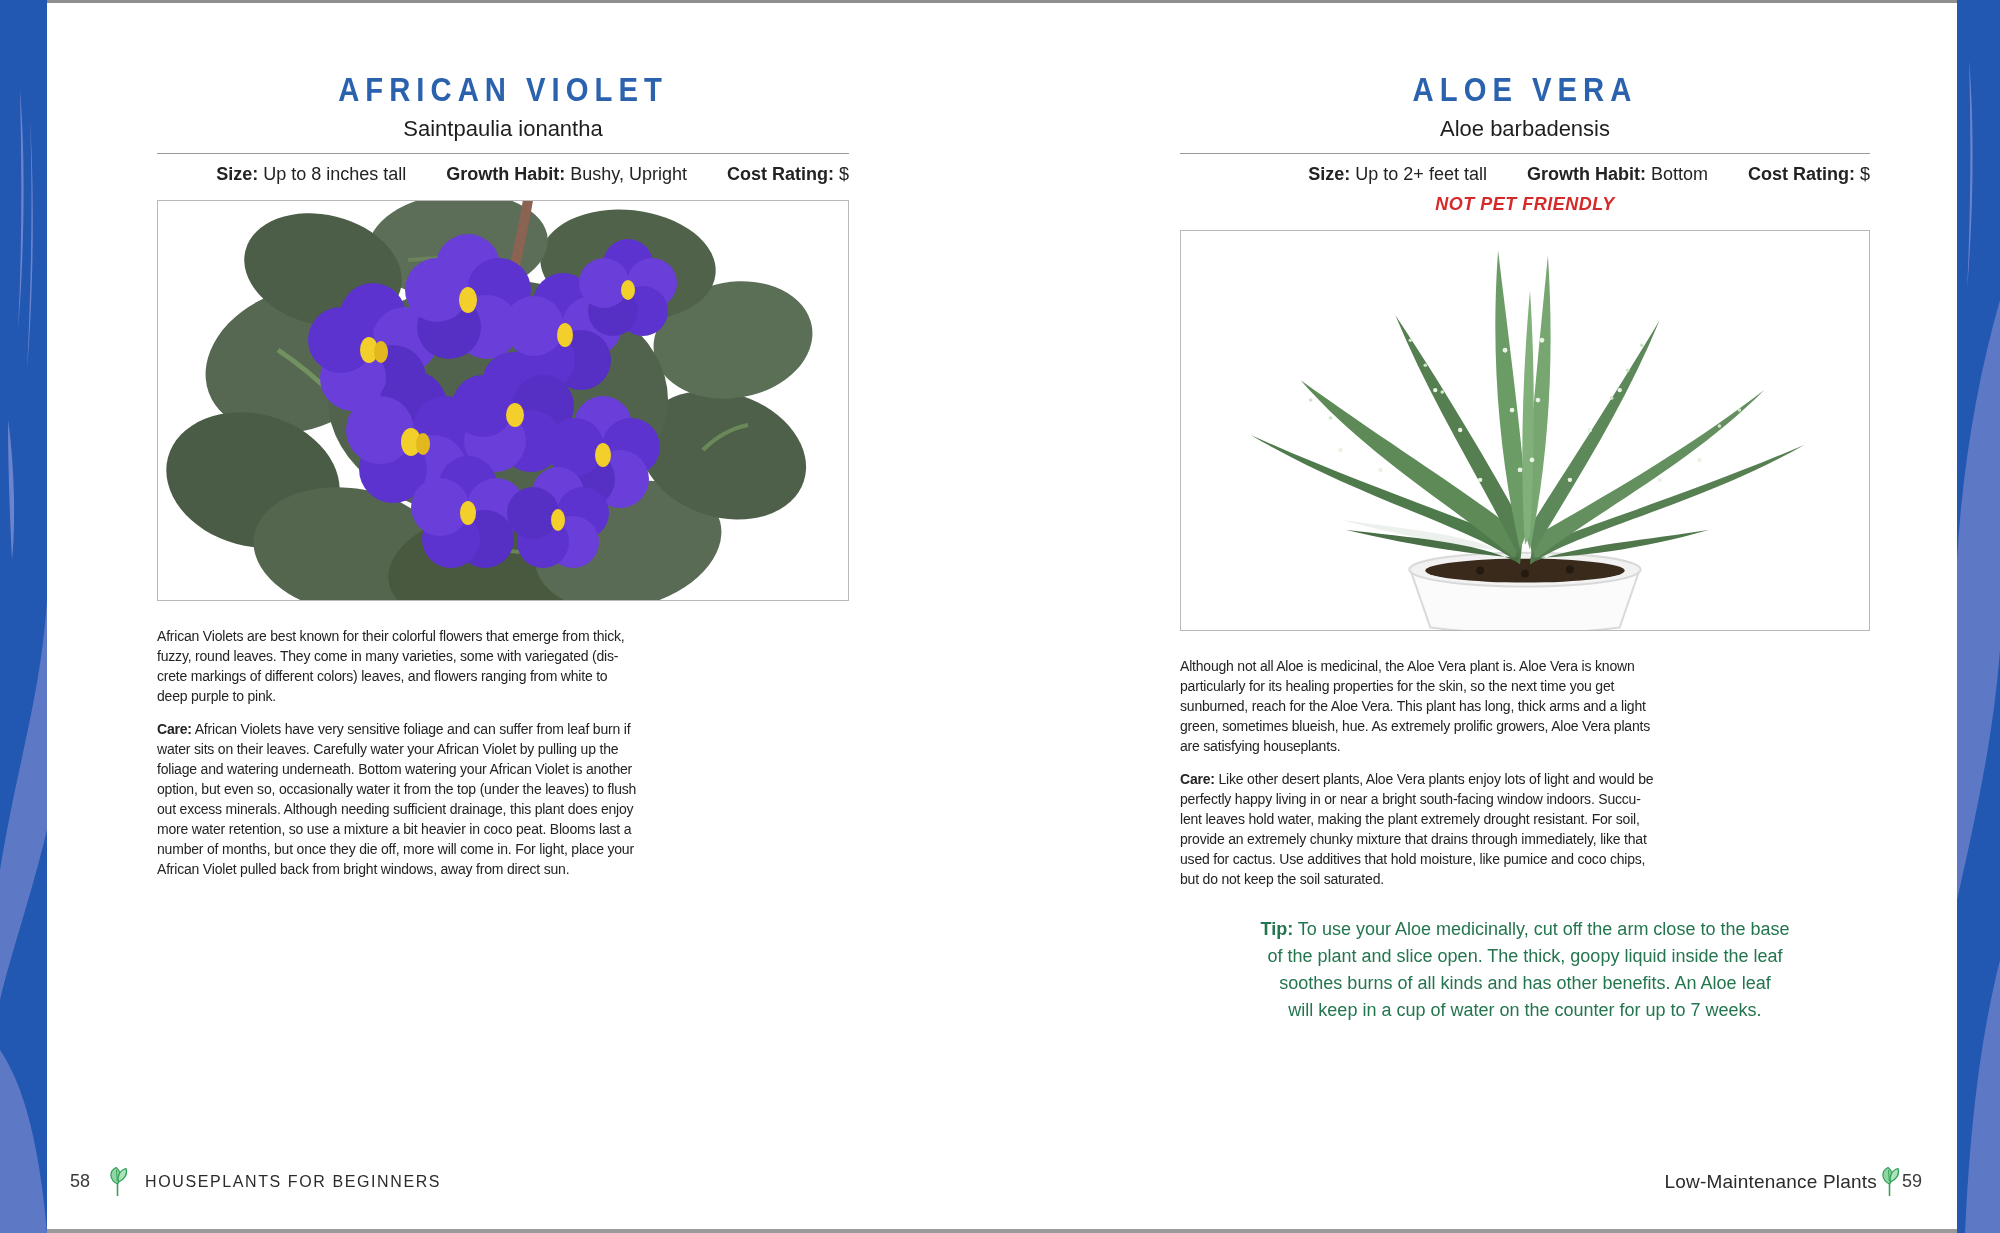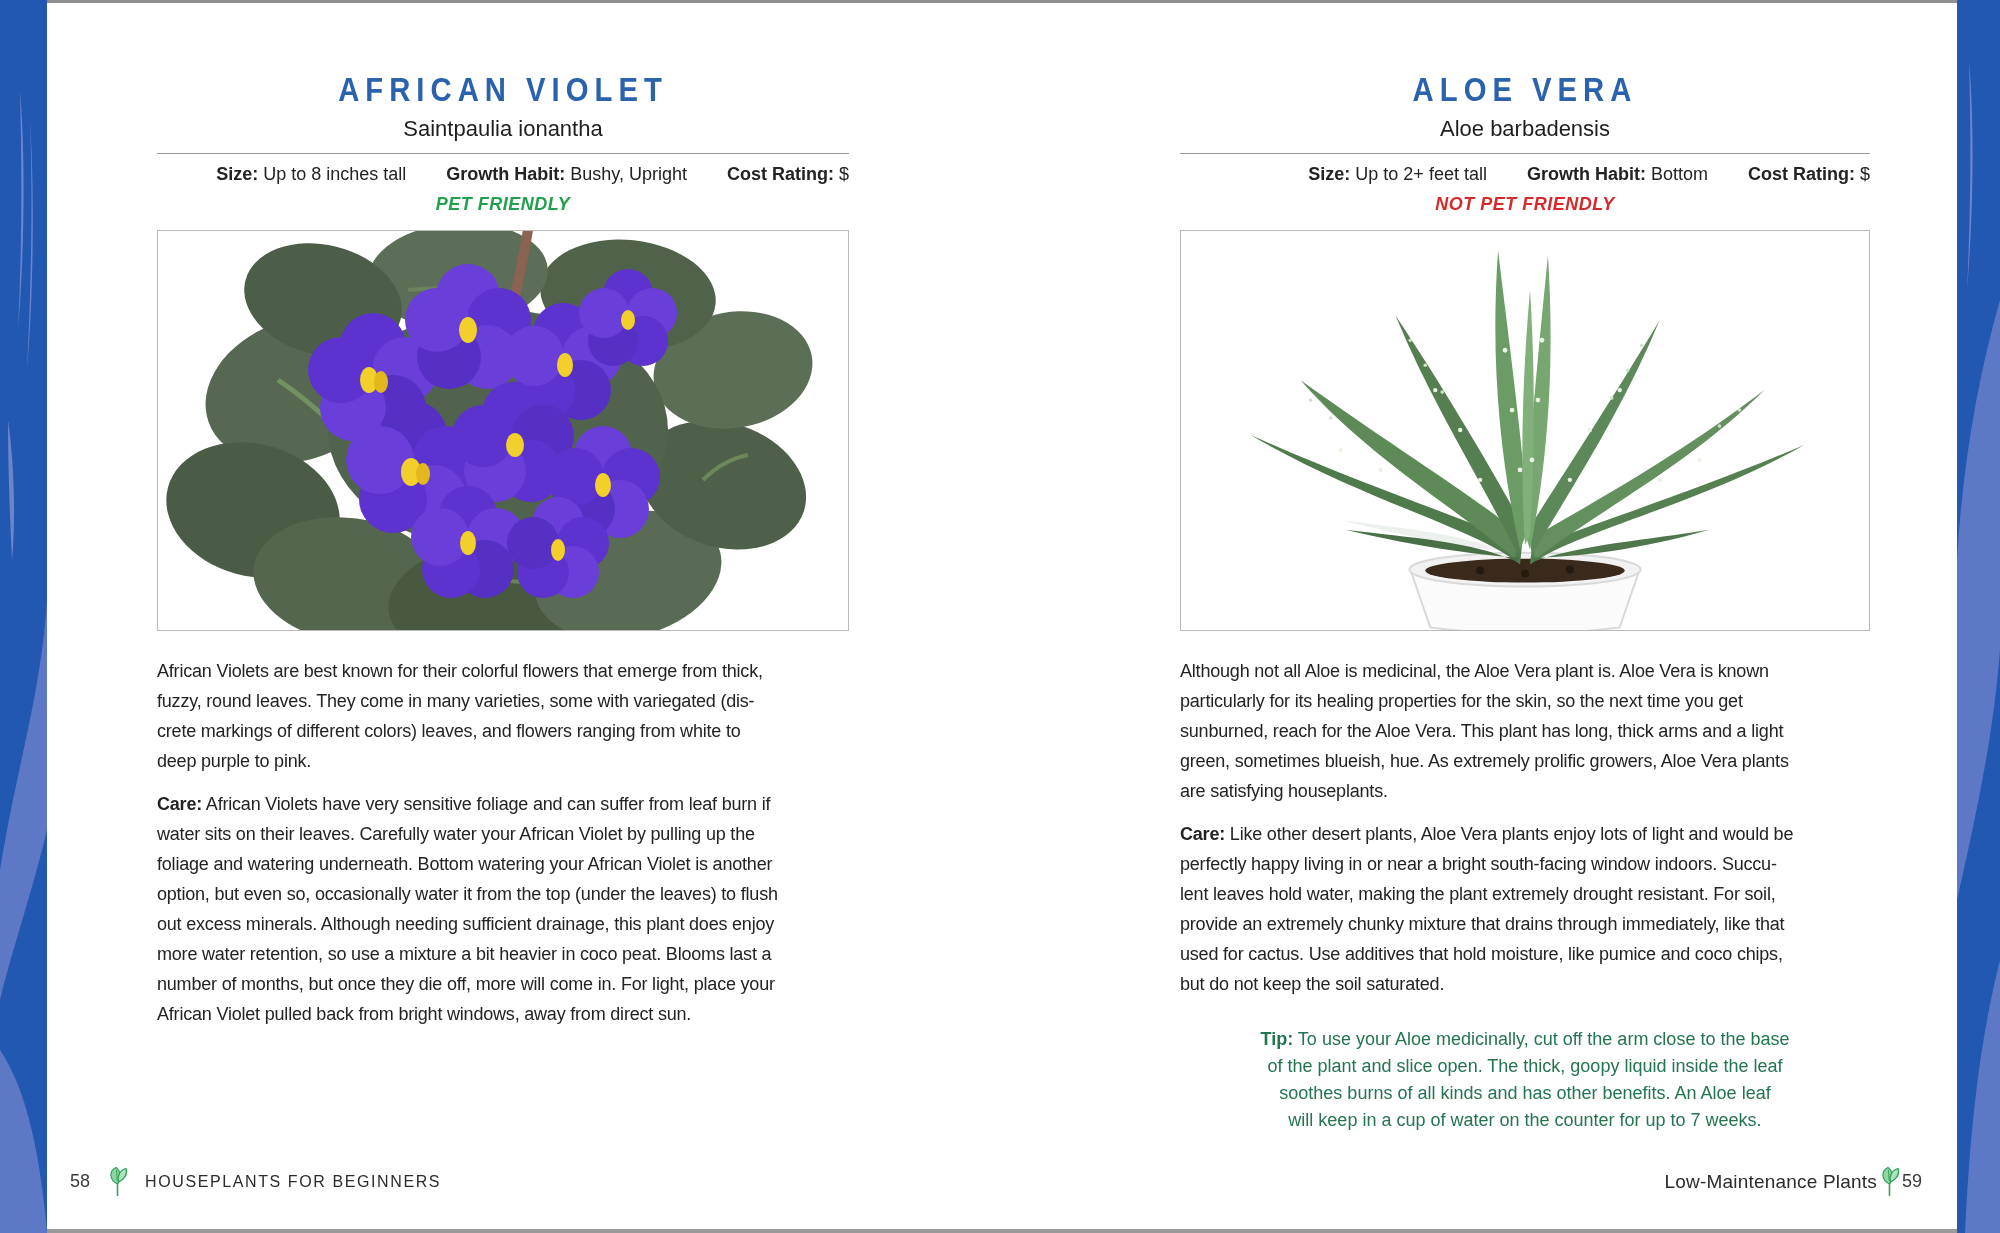--- a/index.html
+++ b/index.html
@@ -69,21 +69,21 @@
     margin-top:15px;
     width:100%;height:401px;
     border:1.5px solid #b9b9b9;
     background:#ffffff;
     overflow:hidden;
   }
   .photo svg{display:block;width:100%;height:100%;}
 
   .para{
     margin-top:25px;
-    font-size:18px;line-height:30px;
+    font-size:14px;line-height:20px;
     letter-spacing:-0.2px;
     white-space:pre-line;
   }
   .para.care{margin-top:13px;}
   .para b{font-weight:bold;}
   .tip{
     margin-top:27px;
     text-align:center;
     color:var(--tip-green);
     font-size:18px;line-height:27px;
@@ -132,21 +132,20 @@
 
   <section class="page page-left">
     <h1 class="plant-title">AFRICAN VIOLET</h1>
     <div class="plant-subtitle">Saintpaulia ionantha</div>
     <hr class="rule">
     <div class="info-row">
       <span class="info-item"><b>Size:</b> <span>Up to 8 inches tall</span></span>
       <span class="info-item"><b>Growth Habit:</b> <span>Bushy, Upright</span></span>
       <span class="info-item"><b>Cost Rating:</b> <span>$</span></span>
     </div>
-    <div class="pet-line pet-friendly">PET FRIENDLY</div>
 
     <div class="photo">
       <svg viewBox="0 0 690 401" preserveAspectRatio="xMidYMid slice">
         <rect width="690" height="401" fill="#ffffff"></rect>
 
         <g>
           <ellipse cx="140" cy="160" rx="95" ry="70" fill="#566851" transform="rotate(-20 140 160)"></ellipse>
           <ellipse cx="95" cy="280" rx="88" ry="66" fill="#4a5c46" transform="rotate(15 95 280)"></ellipse>
           <ellipse cx="190" cy="350" rx="95" ry="62" fill="#54664e" transform="rotate(8 190 350)"></ellipse>
           <ellipse cx="330" cy="370" rx="100" ry="58" fill="#49593f" transform="rotate(-6 330 370)"></ellipse>

